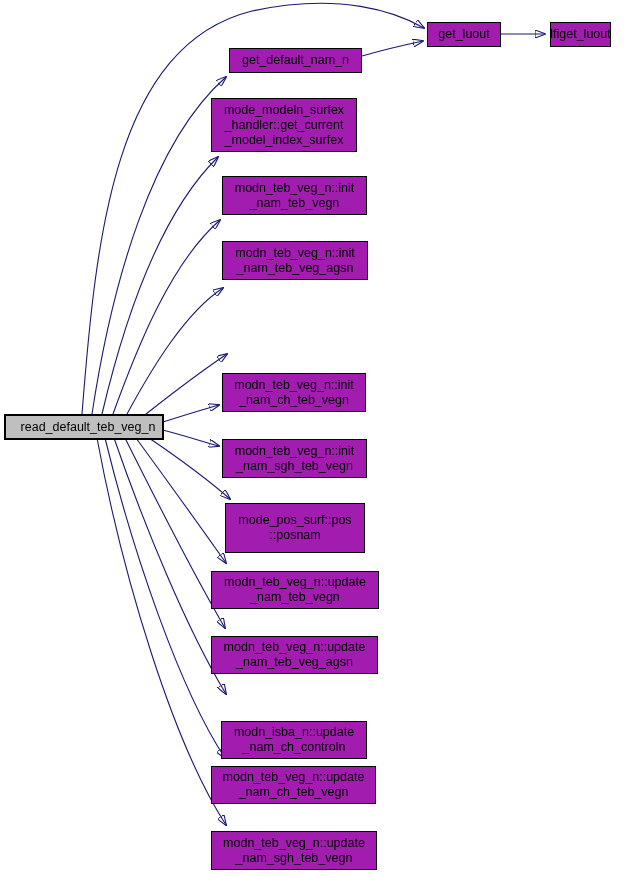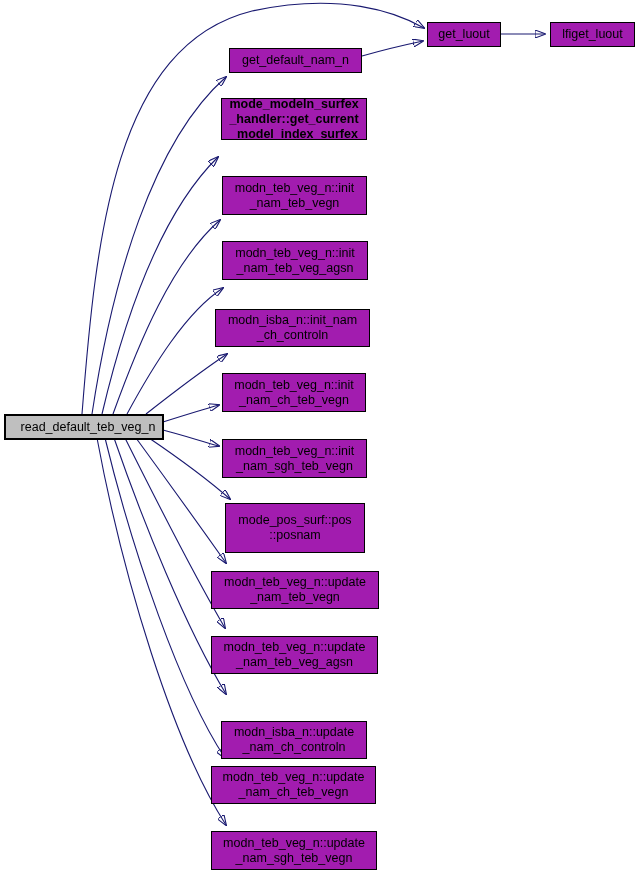--- a/index.html
+++ b/index.html
@@ -72,36 +72,34 @@
     <path d="M 105 438 C 133 553 180 690 225 758" marker-end="url(#arrow)"></path>
     <path d="M 97 438 C 123 578 173 743 226 825" marker-end="url(#arrow)"></path>
     <path d="M 362 56 C 383 50 404 45 423 41" marker-end="url(#arrow)"></path>
     <path d="M 501 34 L 545 34" marker-end="url(#arrow)"></path>
   </svg>
 
   <div class="node root" style="left:4px; top:414px; width:160px; height:26px;padding-left:8px;">read_default_teb_veg_n</div>
 
   <div class="node" style="left:427px; top:22px; width:74px; height:25px;">get_luout</div>
 
-  <div class="node" style="left:550px; top:22px; width:85px; height:25px;">lfiget_luout</div>
+  <div class="node" style="left:550px; top:22px; width:61px; height:25px;">lfiget_luout</div>
 
   <div class="node" style="left:229px; top:48px; width:133px; height:25px;">get_default_nam_n</div>
 
-  <div class="node" style="left:221px; top:98px; width:146px; height:42px;font-weight:bold;">mode_modeln_surfex
+  <div class="node" style="left:211px; top:98px; width:146px; height:54px;">mode_modeln_surfex
 _handler::get_current
 _model_index_surfex</div>
 
   <div class="node" style="left:222px; top:176px; width:145px; height:39px;">modn_teb_veg_n::init
 _nam_teb_vegn</div>
 
   <div class="node" style="left:222px; top:241px; width:146px; height:39px;">modn_teb_veg_n::init
 _nam_teb_veg_agsn</div>
 
-  <div class="node" style="left:215px; top:309px; width:155px; height:38px;">modn_isba_n::init_nam
-_ch_controln</div>
 
   <div class="node" style="left:222px; top:373px; width:144px; height:39px;">modn_teb_veg_n::init
 _nam_ch_teb_vegn</div>
 
   <div class="node" style="left:222px; top:439px; width:145px; height:39px;">modn_teb_veg_n::init
 _nam_sgh_teb_vegn</div>
 
   <div class="node" style="left:225px; top:503px; width:140px; height:50px;">mode_pos_surf::pos
 ::posnam</div>
 

